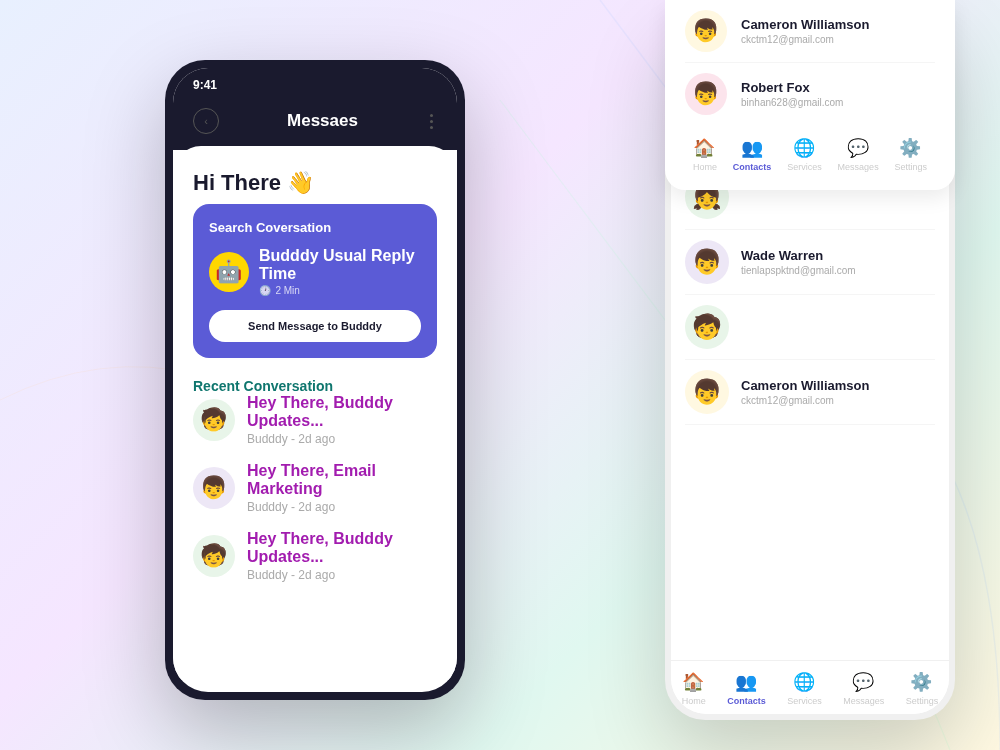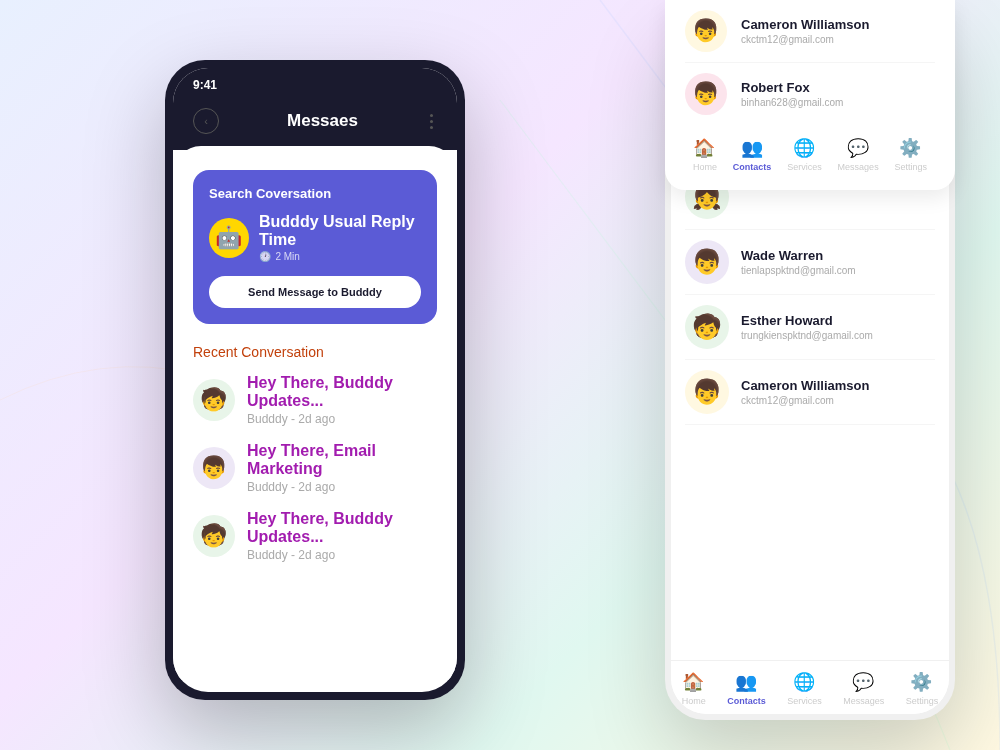--- a/index.html
+++ b/index.html
@@ -151,23 +151,22 @@
       font-size: 11px;
       font-weight: 600;
       color: #1a1a2e;
       cursor: pointer;
       width: 100%;
       text-align: center;
     }
 
     .recent-title {
       font-size: 14px;
-      font-weight: 400;
-      color: #c2410c;
-      margin-bottom: 14px;
+      font-weight: 700;
+      color: #0f766e;
     }
 
     .convo-item {
       display: flex;
       align-items: center;
       gap: 12px;
       margin-bottom: 16px;
     }
 
     .convo-avatar {
@@ -508,20 +507,21 @@
       </div>
       <span class="left-header-title">Messaes</span>
       <div class="dots-btn">
         <div class="dot"></div>
         <div class="dot"></div>
         <div class="dot"></div>
       </div>
     </div>
 
     <div class="left-content">
+      <div class="hi-there">Hi There 👋</div>
 
       <div class="start-convo-card">
         <div class="start-convo-title">Search Coversation</div>
         <div class="buddy-info">
           <div class="buddy-avatar">🤖</div>
           <div class="buddy-details">
             <div class="buddy-name">Budddy Usual Reply Time</div>
             <div class="buddy-time">
               <span>🕐</span>
               <span>2 Min</span>
@@ -605,24 +605,20 @@
       <div class="contact-item">
         <div class="contact-avatar purple-bg">👦</div>
         <div class="contact-details">
           <div class="contact-name">Wade Warren</div>
           <div class="contact-email">tienlapspktnd@gmail.com</div>
         </div>
       </div>
 
       <div class="contact-item">
         <div class="contact-avatar green-bg">🧒</div>
-        <div class="contact-details">
-          <div class="contact-name">Esther Howard</div>
-          <div class="contact-email">trungkienspktnd@gamail.com</div>
-        </div>
       </div>
 
       <div class="contact-item">
         <div class="contact-avatar yellow-bg">👦</div>
         <div class="contact-details">
           <div class="contact-name">Cameron Williamson</div>
           <div class="contact-email">ckctm12@gmail.com</div>
         </div>
       </div>
     </div>

